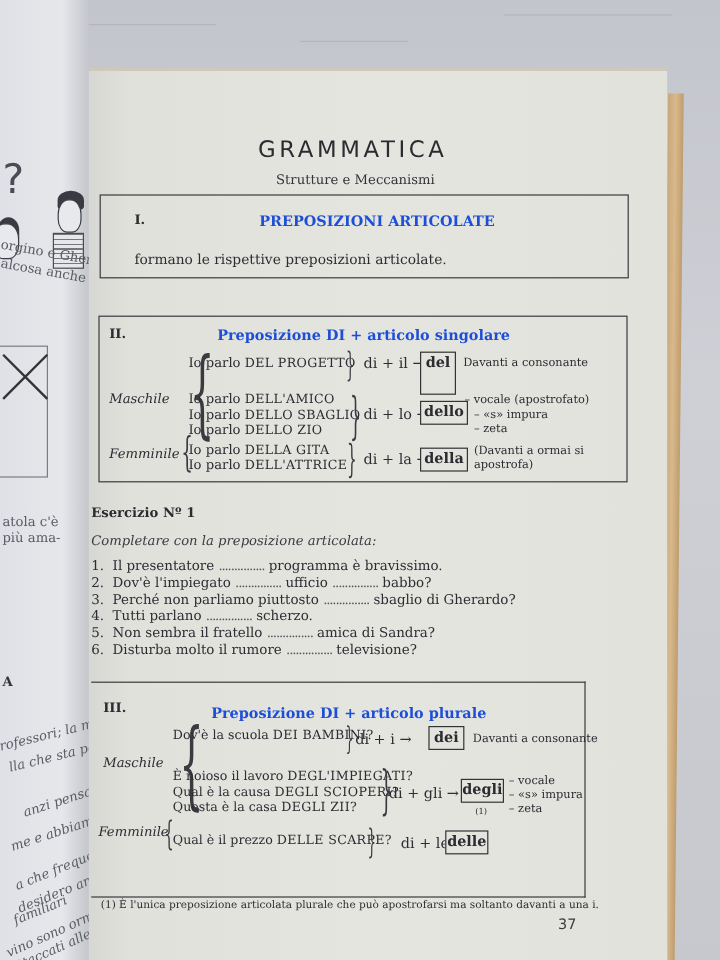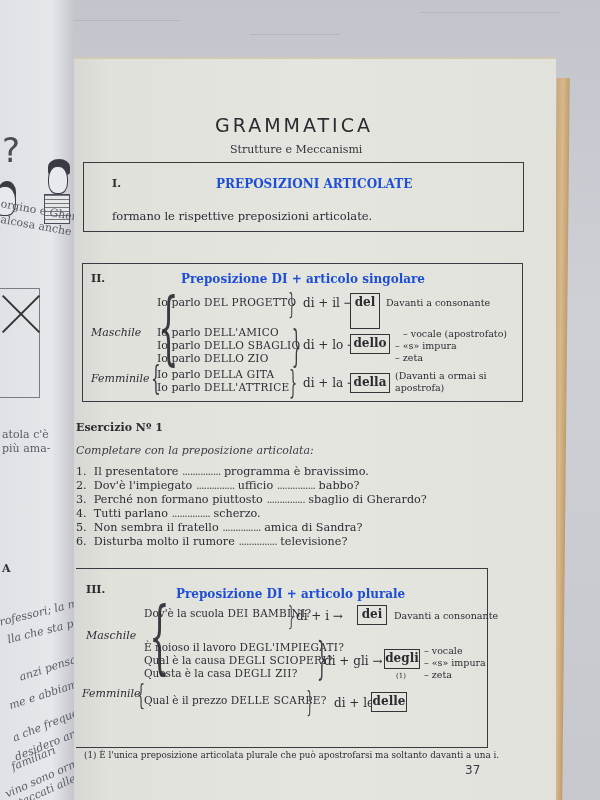--- a/index.html
+++ b/index.html
@@ -155,39 +155,39 @@
   <div class="row" style="left:220px;top:32px;font-size:12px;">di + il  →</div>
   <div class="boxed" style="left:267px;top:29px;width:30px;height:36px;">del</div>
   <div class="note" style="left:303px;top:33px;">Davanti a consonante</div>
 
   <div class="row" style="left:74px;top:62px;"><span>Io parlo </span><span class="sc">DELL'AMICO</span></div>
   <div class="row" style="left:74px;top:75px;"><span>Io parlo </span><span class="sc">DELLO SBAGLIO</span></div>
   <div class="row" style="left:74px;top:88px;"><span>Io parlo </span><span class="sc">DELLO ZIO</span></div>
   <div class="brace-r" style="left:200px;top:62px;font-size:42px;line-height:42px;transform:scaleX(.35);">}</div>
   <div class="row" style="left:220px;top:74px;font-size:12px;">di + lo  →</div>
   <div class="boxed" style="left:267px;top:70px;width:40px;height:20px;">dello</div>
-  <div class="note" style="left:320px;top:64px;">– vocale (apostrofato)</div>
+  <div class="note" style="left:304px;top:64px;">– vocale (apostrofato)</div>
   <div class="note" style="left:312px;top:76px;">– «s» impura</div>
   <div class="note" style="left:312px;top:88px;">– zeta</div>
 
   <div class="row" style="left:74px;top:104px;"><span>Io parlo </span><span class="sc">DELLA GITA</span></div>
   <div class="row" style="left:74px;top:117px;"><span>Io parlo </span><span class="sc">DELL'ATTRICE</span></div>
   <div class="brace-r" style="left:200px;top:102px;font-size:32px;line-height:32px;transform:scaleX(.4);">}</div>
   <div class="row" style="left:220px;top:112px;font-size:12px;">di + la  →</div>
   <div class="boxed" style="left:267px;top:109px;width:40px;height:20px;">della</div>
   <div class="note" style="left:312px;top:106px;">(Davanti a ormai si</div>
   <div class="note" style="left:312px;top:118px;">apostrofa)</div>
 </div>
 
 <div class="ex-title">Esercizio Nº 1</div>
 <div class="ex-instr">Completare con la preposizione articolata:</div>
 
 <div class="ex-item" style="top:465px;"><span>1.</span>&nbsp; <span>Il presentatore</span> <span class="blank">...............</span> <span>programma è bravissimo.</span></div>
 <div class="ex-item" style="top:479px;"><span>2.</span>&nbsp; <span>Dov'è l'impiegato</span> <span class="blank">...............</span> <span>ufficio</span> <span class="blank">...............</span> <span>babbo?</span></div>
-<div class="ex-item" style="top:493px;"><span>3.</span>&nbsp; <span>Perché non formano piuttosto</span> <span class="blank">...............</span> <span>sbaglio di Gherardo?</span></div>
+<div class="ex-item" style="top:493px;"><span>3.</span>&nbsp; <span>Perché non parliamo piuttosto</span> <span class="blank">...............</span> <span>sbaglio di Gherardo?</span></div>
 <div class="ex-item" style="top:507px;"><span>4.</span>&nbsp; <span>Tutti parlano</span> <span class="blank">...............</span> <span>scherzo.</span></div>
 <div class="ex-item" style="top:521px;"><span>5.</span>&nbsp; <span>Non sembra il fratello</span> <span class="blank">...............</span> <span>amica di Sandra?</span></div>
 <div class="ex-item" style="top:535px;"><span>6.</span>&nbsp; <span>Disturba molto il rumore</span> <span class="blank">...............</span> <span>televisione?</span></div>
 
 <div class="box box3">
   <div class="sec-num" style="left:10px;top:14px;">III.</div>
   <div class="sec-title" style="left:100px;top:18px;">Preposizione DI + articolo plurale</div>
 
   <div class="gender" style="left:10px;top:60px;">Maschile</div>
   <div class="gender" style="left:6px;top:118px;">Femminile</div>

